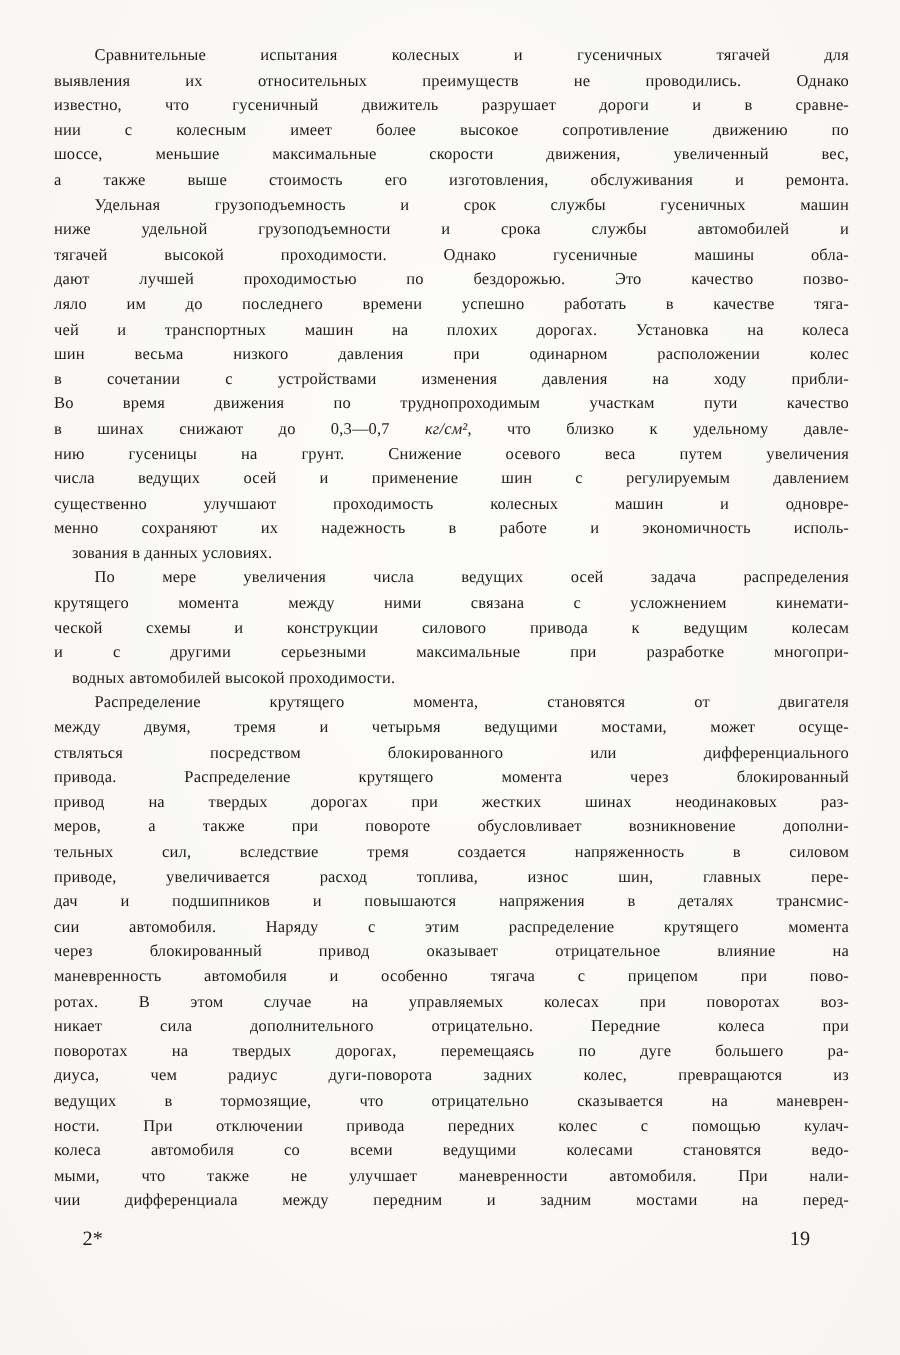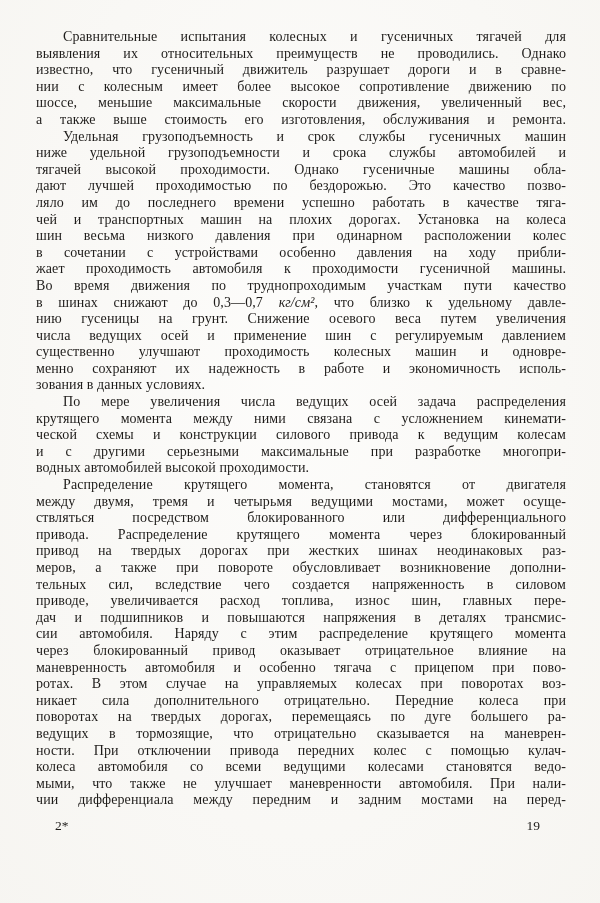--- a/index.html
+++ b/index.html
@@ -18,38 +18,39 @@
     box-sizing: border-box;
     width: 600px;
     height: 903px;
     padding: 29px 34px 0 36px;
     position: relative;
     background:
       radial-gradient(ellipse at 50% 40%, rgba(255,255,255,0.5), rgba(214,210,200,0.12)),
       #fbfaf7;
   }
   .body-text {
-    font-size: 14px;
+    font-size: 11px;
     line-height: 16.6px;
     letter-spacing: 0.1px;
   }
   .para {
     margin: 0;
   }
   .line {
     text-align: justify;
     text-align-last: justify;
     white-space: nowrap;
     overflow: hidden;
   }
   .line.first {
     text-indent: 27px;
   }
   .line.nojust {
     text-align-last: left;
+    margin-left: 12px;
   }
   .italic {
     font-style: italic;
   }
   .footer {
     display: flex;
     justify-content: space-between;
     align-items: baseline;
     margin-top: 9px;
     padding: 0 26px 0 19px;
@@ -70,22 +71,21 @@
         <div class="line"><span>а также выше стоимость его изготовления, обслуживания и ремонта.</span></div>
       </div>
       <div class="para">
         <div class="line first"><span>Удельная грузоподъемность и срок службы гусеничных машин</span></div>
         <div class="line"><span>ниже удельной грузоподъемности и срока службы автомобилей и</span></div>
         <div class="line"><span>тягачей высокой проходимости. Однако гусеничные машины обла-</span></div>
         <div class="line"><span>дают лучшей проходимостью по бездорожью. Это качество позво-</span></div>
         <div class="line"><span>ляло им до последнего времени успешно работать в качестве тяга-</span></div>
         <div class="line"><span>чей и транспортных машин на плохих дорогах. Установка на колеса</span></div>
         <div class="line"><span>шин весьма низкого давления при одинарном расположении колес</span></div>
-        <div class="line"><span>в сочетании с устройствами особенно давления на ходу прибли-</span></div>
-        <div class="line"><span>жает проходимость автомобиля к проходимости гусеничной машины.</span></div>
+        <div class="line"><span>в сочетании с устройствами изменения давления на ходу прибли-</span></div>
         <div class="line"><span>Во время движения по труднопроходимым участкам пути качество</span></div>
         <div class="line"><span>в шинах снижают до 0,3—0,7 </span><span class="italic">кг/см²</span><span>, что близко к удельному давле-</span></div>
         <div class="line"><span>нию гусеницы на грунт. Снижение осевого веса путем увеличения</span></div>
         <div class="line"><span>числа ведущих осей и применение шин с регулируемым давлением</span></div>
         <div class="line"><span>существенно улучшают проходимость колесных машин и одновре-</span></div>
         <div class="line"><span>менно сохраняют их надежность в работе и экономичность исполь-</span></div>
         <div class="line nojust"><span>зования в данных условиях.</span></div>
       </div>
       <div class="para">
         <div class="line first"><span>По мере увеличения числа ведущих осей задача распределения</span></div>
@@ -94,29 +94,30 @@
         <div class="line"><span>и с другими серьезными максимальные при разработке многопри-</span></div>
         <div class="line nojust"><span>водных автомобилей высокой проходимости.</span></div>
       </div>
       <div class="para">
         <div class="line first"><span>Распределение крутящего момента, становятся от двигателя</span></div>
         <div class="line"><span>между двумя, тремя и четырьмя ведущими мостами, может осуще-</span></div>
         <div class="line"><span>ствляться посредством блокированного или дифференциального</span></div>
         <div class="line"><span>привода. Распределение крутящего момента через блокированный</span></div>
         <div class="line"><span>привод на твердых дорогах при жестких шинах неодинаковых раз-</span></div>
         <div class="line"><span>меров, а также при повороте обусловливает возникновение дополни-</span></div>
-        <div class="line"><span>тельных сил, вследствие чего создается напряженность в силовом</span></div>
+        <div class="line"><span>тельных сил, вследствие тремя создается напряженность в силовом</span></div>
         <div class="line"><span>приводе, увеличивается расход топлива, износ шин, главных пере-</span></div>
         <div class="line"><span>дач и подшипников и повышаются напряжения в деталях трансмис-</span></div>
         <div class="line"><span>сии автомобиля. Наряду с этим распределение крутящего момента</span></div>
         <div class="line"><span>через блокированный привод оказывает отрицательное влияние на</span></div>
         <div class="line"><span>маневренность автомобиля и особенно тягача с прицепом при пово-</span></div>
         <div class="line"><span>ротах. В этом случае на управляемых колесах при поворотах воз-</span></div>
         <div class="line"><span>никает сила дополнительного отрицательно. Передние колеса при</span></div>
         <div class="line"><span>поворотах на твердых дорогах, перемещаясь по дуге большего ра-</span></div>
+        <div class="line"><span>диуса, чем радиус дуги-поворота задних колес, превращаются из</span></div>
         <div class="line"><span>ведущих в тормозящие, что отрицательно сказывается на маневрен-</span></div>
         <div class="line"><span>ности. При отключении привода передних колес с помощью кулач-</span></div>
         <div class="line"><span>колеса автомобиля со всеми ведущими колесами становятся ведо-</span></div>
         <div class="line"><span>мыми, что также не улучшает маневренности автомобиля. При нали-</span></div>
         <div class="line"><span>чии дифференциала между передним и задним мостами на перед-</span></div>
       </div>
     </div>
   <div class="footer">
     <span>2*</span>
     <span>19</span>

